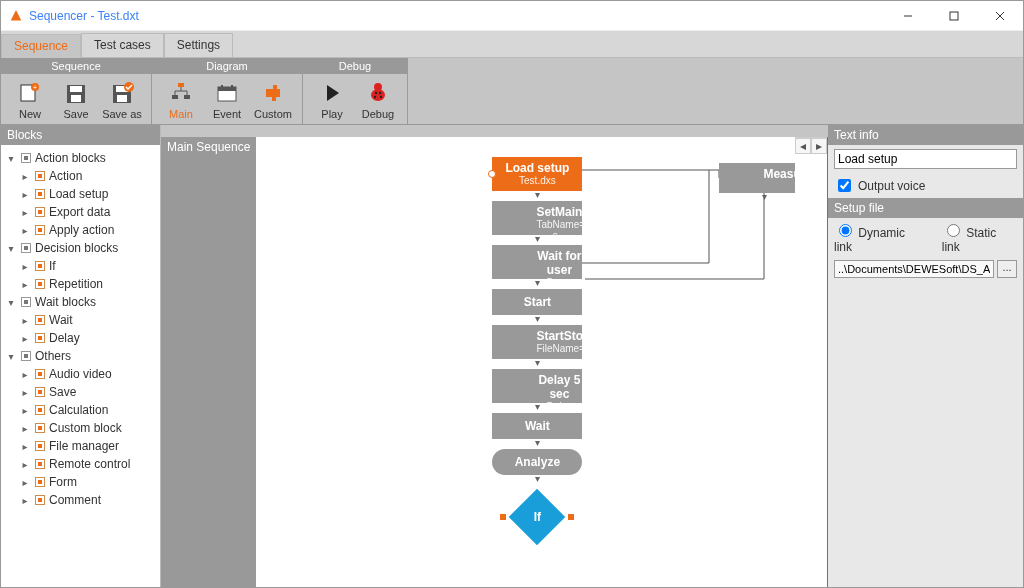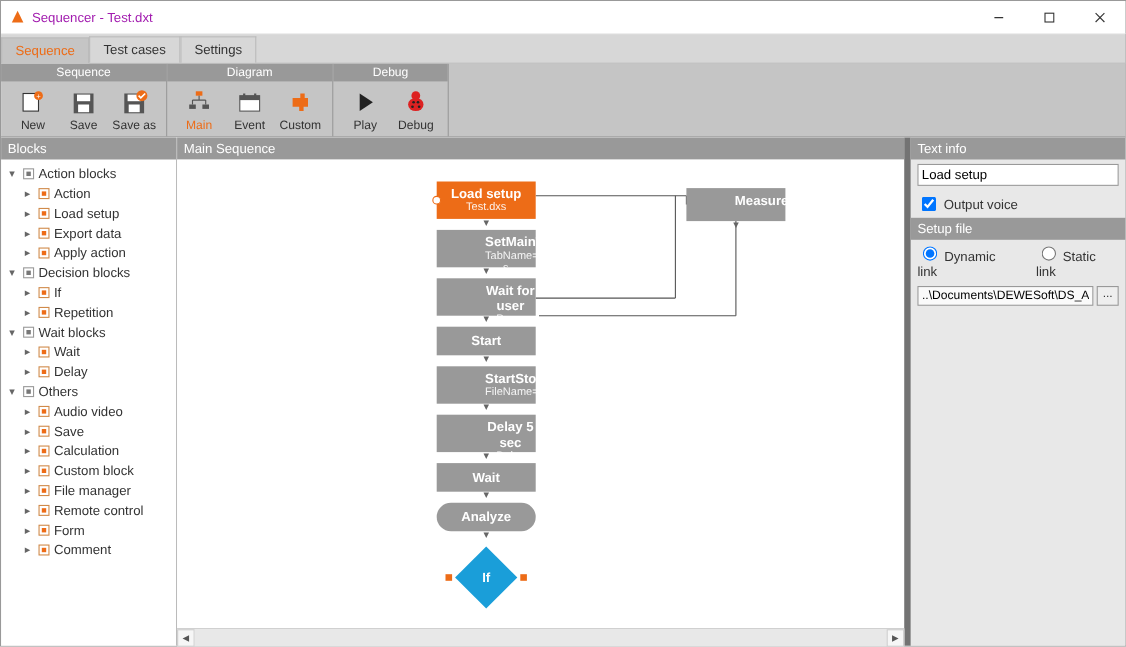--- a/index.html
+++ b/index.html
@@ -1,20 +1,20 @@
 <!DOCTYPE html>
 <html><head>
 <meta charset="utf-8">
 <style>
   * { box-sizing: border-box; font-family: "Segoe UI", Arial, sans-serif; }
   body { margin: 0; background: #fff; font-size: 12px; color: #333; }
   .window { width: 1024px; height: 588px; border: 1px solid #999; display: flex; flex-direction: column; background:#fff; }
   .titlebar { height: 30px; display: flex; align-items: center; padding-left: 8px; background:#fff; border-bottom:1px solid #eee;}
   .titlebar .icon { width:14px; height:14px; margin-right:6px; }
-  .titlebar .title { flex:1; font-size:12px; color:#a21caf; }
+  .titlebar .title { flex:1; font-size:12px; color:#3b82f6; }
   .winbtn { width:46px; height:30px; display:flex; align-items:center; justify-content:center; color:#333; }
   .tabbar { display:flex; background:#d7d7d7; border-bottom:1px solid #bbb; }
   .tab { padding:4px 12px; font-size:12px; background:#d7d7d7; border:1px solid #bbb; border-bottom:none; margin-top:2px; cursor:pointer;}
   .tab.active { background:#c5c5c5; color:#ed6c17; border-bottom:1px solid #c5c5c5; position:relative; top:1px;}
   .ribbon { display:flex; background:#c5c5c5; border-bottom:1px solid #999; }
   .ribgroup { display:flex; flex-direction:column; border-right:1px solid #9a9a9a; }
   .ribtitle { font-size:11px; text-align:center; padding:2px 6px; background:#999; color:#fff; }
   .ribitems { display:flex; padding:4px 6px 2px 6px; }
   .ribitem { display:flex; flex-direction:column; align-items:center; width:46px; padding:2px; cursor:pointer; }
   .ribitem .ico { width:28px; height:26px; display:flex; align-items:center; justify-content:center; }
@@ -24,21 +24,21 @@
   .panel-head { background:#999; color:#fff; font-size:12px; padding:3px 6px; }
   .left { width:160px; background:#ffffff; display:flex; flex-direction:column; border-right:1px solid #bbb;}
   .left .tree { flex:1; overflow:auto; padding:4px 0; }
   .tree-row { display:flex; align-items:center; height:18px; padding-left:2px; cursor:pointer; font-size:12px; color:#333;}
   .tw { width:12px; text-align:center; color:#666; font-size:10px;}
   .bullet { width:10px; height:10px; border:1px solid #d08a4a; margin:0 4px; background:#fff; display:inline-flex;align-items:center;justify-content:center;}
   .bullet .dot{width:4px;height:4px;background:#ed6c17;}
   .bullet.gray{border-color:#999;}
   .bullet.gray .dot{background:#777;}
   .lvl1{padding-left:4px;} .lvl2{padding-left:18px;}
-  .center { flex:1; display:flex; flex-direction:column; background:#fff; border-right:6px solid #737373;}
+  .center { flex:1; display:flex; flex-direction:row; background:#fff; border-right:1px solid #737373;margin-top:12px;}
   .canvas-wrap{flex:1; position:relative; overflow:hidden;}
   .canvas{position:absolute; inset:0; background:#fff;}
   .hscroll{height:16px; background:#eee; border-top:1px solid #ccc; display:flex; align-items:center;}
   .hscroll .btn{width:16px;height:16px;display:flex;align-items:center;justify-content:center;color:#555;border:1px solid #ccc;background:#f6f6f6;}
   .hscroll .track{flex:1;height:16px;background:#e8e8e8;}
   .node { position:absolute; width:90px; text-align:center; color:#fff; font-size:11px; }
   .node .t{font-weight:bold;font-size:12px;padding-top:4px;}
   .node .s{font-size:10px;opacity:.9;padding-bottom:4px;}
   .node.gray{background:#999;padding-left:44px;}
   .node.gray.small{height:24px; line-height:24px; padding:0;}

